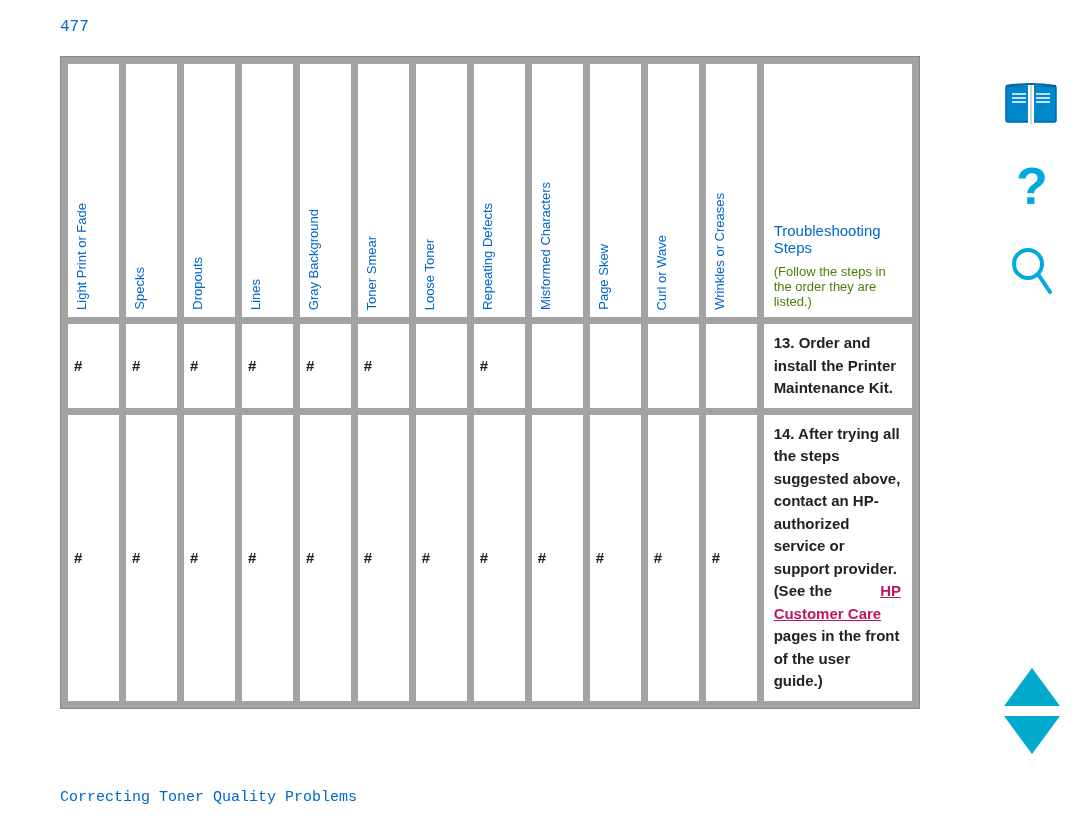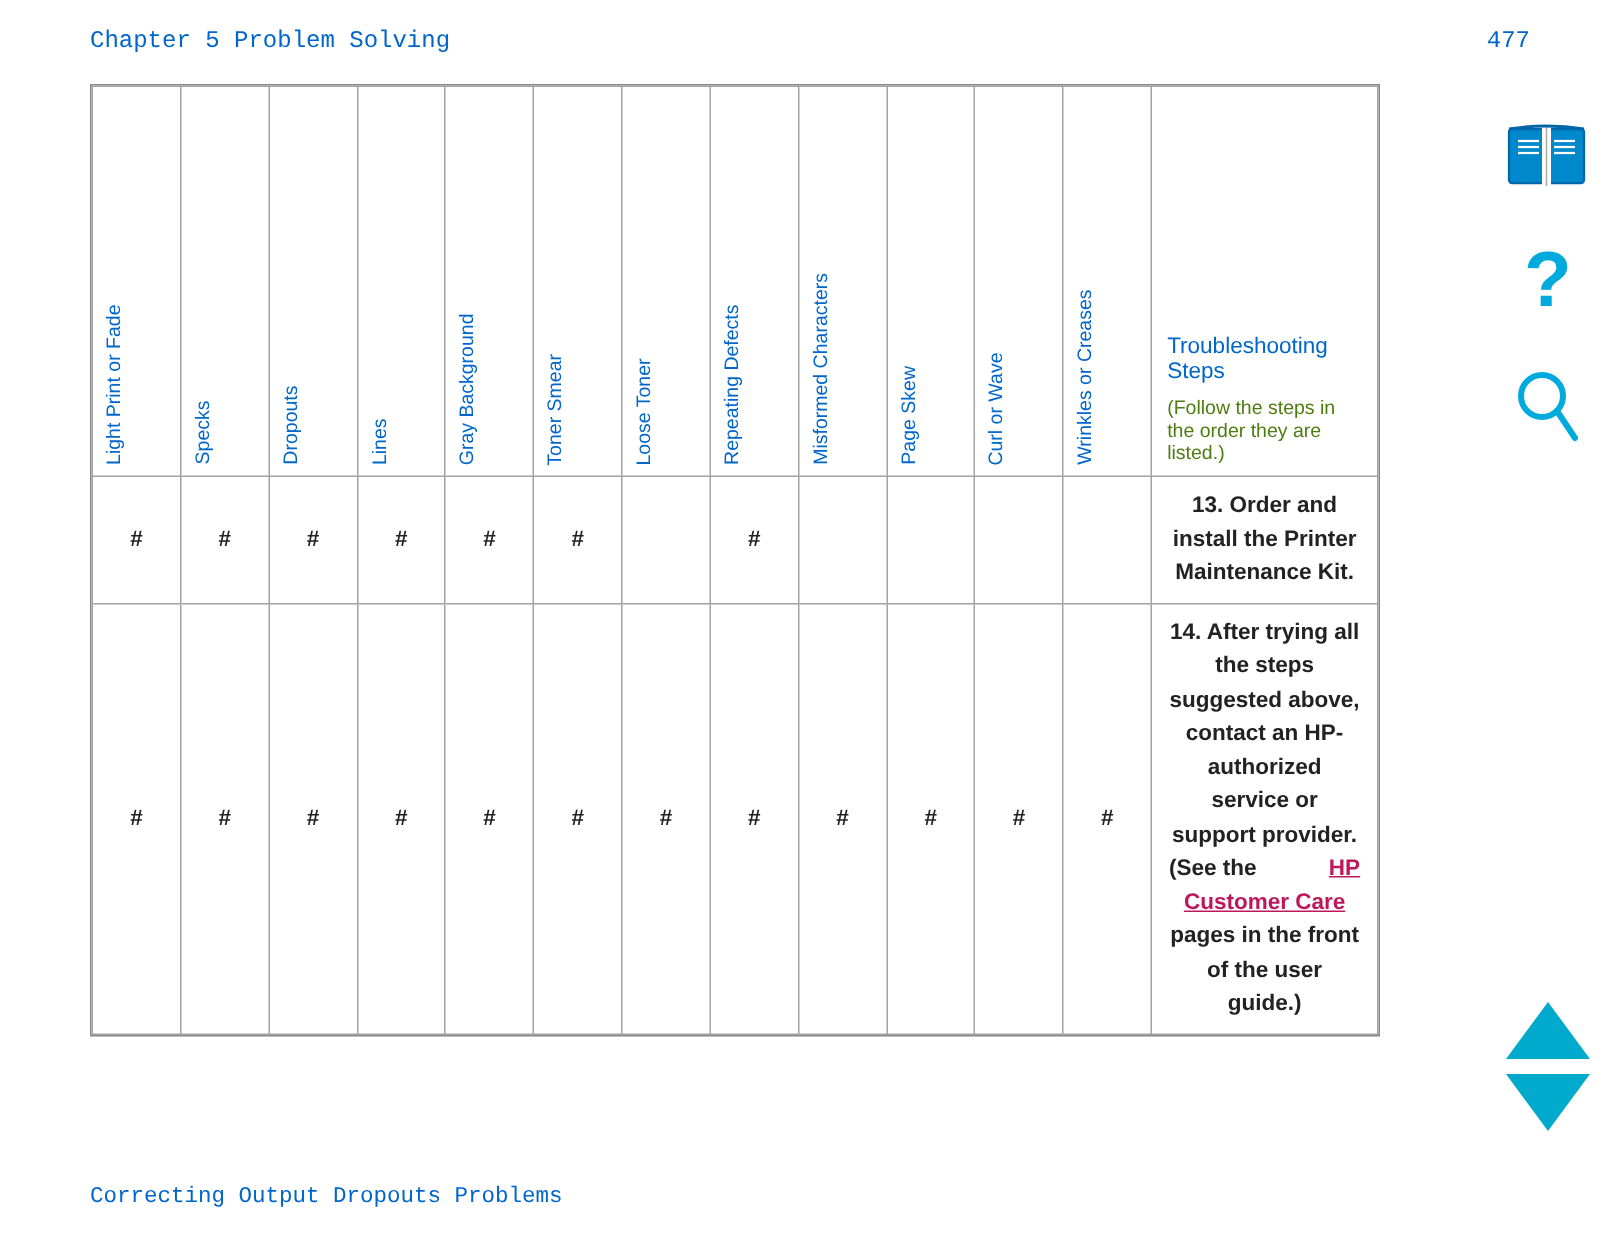--- a/index.html
+++ b/index.html
@@ -32,21 +32,21 @@
       border: 1px solid #888;
       width: 860px;
     }
 
     table {
       border-collapse: collapse;
       width: 100%;
     }
 
     table td, table th {
-      border: 1px solid #a3a3a3;
+      border: 7px solid #a3a3a3;
       padding: 4px 6px;
       vertical-align: bottom;
     }
 
     .header-row td {
       vertical-align: bottom;
       height: 260px;
       width: 50px;
     }
 
@@ -71,21 +71,20 @@
       font-size: 15px;
       margin-bottom: 8px;
     }
 
     .troubleshooting-cell .ts-sub {
       color: #4d7c0f;
       font-size: 13px;
     }
 
     .data-row td {
-      text-align: center;
       vertical-align: middle;
       font-size: 15px;
       font-weight: bold;
       height: 60px;
     }
 
     .desc-cell {
       text-align: left;
       font-size: 13px;
       line-height: 1.5;
@@ -163,21 +162,20 @@
       border-left: 28px solid transparent;
       border-right: 28px solid transparent;
       border-top: 38px solid #00aacc;
       cursor: pointer;
     }
   </style>
 </head>
 <body>
 
 <div class="page-header">
-  <span>Chapter 5    Problem Solving</span>
   <span>477</span>
 </div>
 
 <div class="main-content">
   <div class="table-wrapper">
     <table>
       <thead>
         <tr class="header-row">
           <td><span class="rotated-text">Light Print or Fade</span></td>
           <td><span class="rotated-text">Specks</span></td>
@@ -232,21 +230,21 @@
           <td>#</td>
           <td class="desc-cell row2-desc">
             14. After trying all the steps suggested above, contact an HP-authorized service or support provider. (See the <a href="#">HP Customer Care</a> pages in the front of the user guide.)
           </td>
         </tr>
       </tbody>
     </table>
   </div>
 </div>
 
-<div class="footer-text">Correcting Output Dropouts Problems</div>
+<div class="footer-text">Correcting Toner Quality Problems</div>
 
 <div class="sidebar">
 
   <svg class="icon-book" viewBox="0 0 58 48" xmlns="http://www.w3.org/2000/svg">
     <rect x="4" y="6" width="24" height="36" rx="2" fill="#0088cc" stroke="#0066aa" stroke-width="1.5"></rect>
     <rect x="30" y="6" width="24" height="36" rx="2" fill="#0088cc" stroke="#0066aa" stroke-width="1.5"></rect>
     <rect x="26" y="4" width="6" height="40" fill="#ffffff"></rect>
     <line x1="29" y1="4" x2="29" y2="44" stroke="#aaa" stroke-width="1"></line>
 
     <line x1="10" y1="14" x2="24" y2="14" stroke="#fff" stroke-width="1.5"></line>

